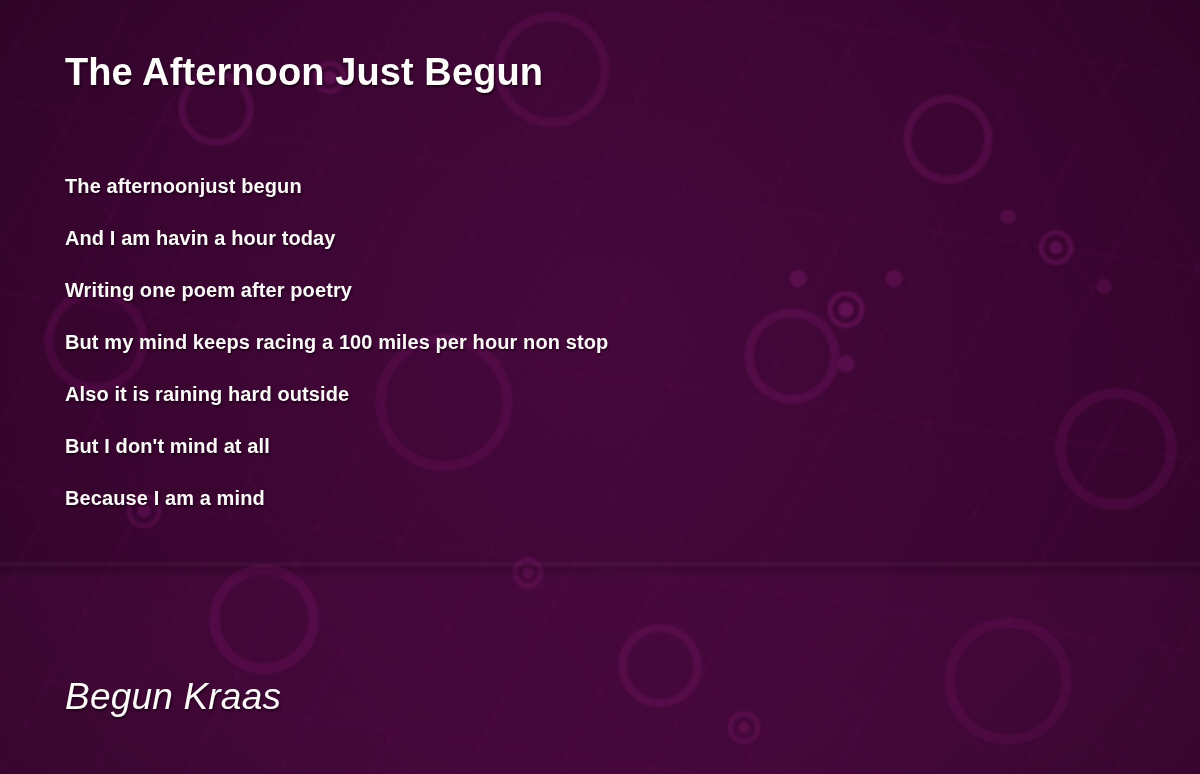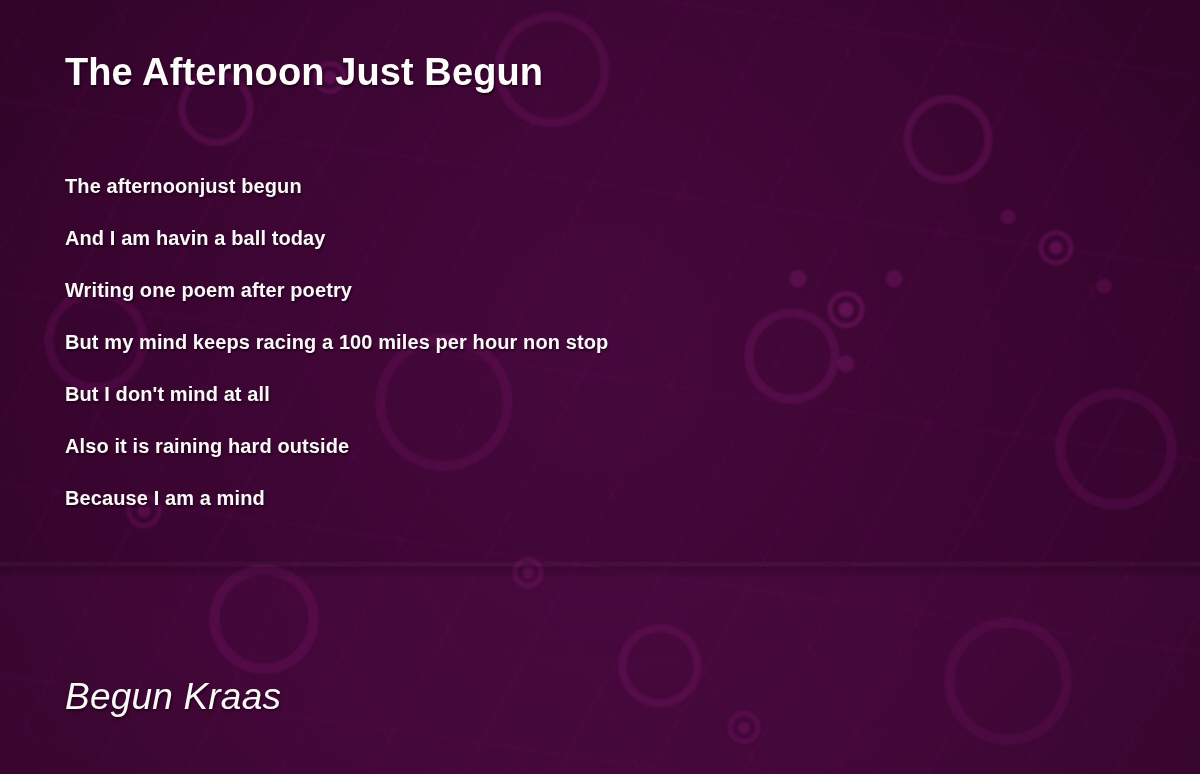--- a/index.html
+++ b/index.html
@@ -189,24 +189,24 @@
   <div class="bg-layer bg-lowerband"></div>
   <div class="bg-layer bg-seam"></div>
   <div class="bg-layer bg-vignette"></div>
 
   <div class="content">
 
     <h1 class="poem-title">The Afternoon Just Begun</h1>
 
     <div class="poem-body">
       <div class="poem-line">The afternoonjust begun</div>
-      <div class="poem-line">And I am havin a ball today</div>
+      <div class="poem-line">And I am havin a hour today</div>
       <div class="poem-line">Writing one poem after poetry</div>
       <div class="poem-line">But my mind keeps racing a 100 miles per hour non stop</div>
+      <div class="poem-line">Also it is raining hard outside</div>
       <div class="poem-line">But I don't mind at all</div>
-      <div class="poem-line">Also it is raining hard outside</div>
       <div class="poem-line">Because I am a mind</div>
     </div>
 
     <div class="poem-author">Begun Kraas</div>
 
   </div>
 </div>
 
 </body></html>

